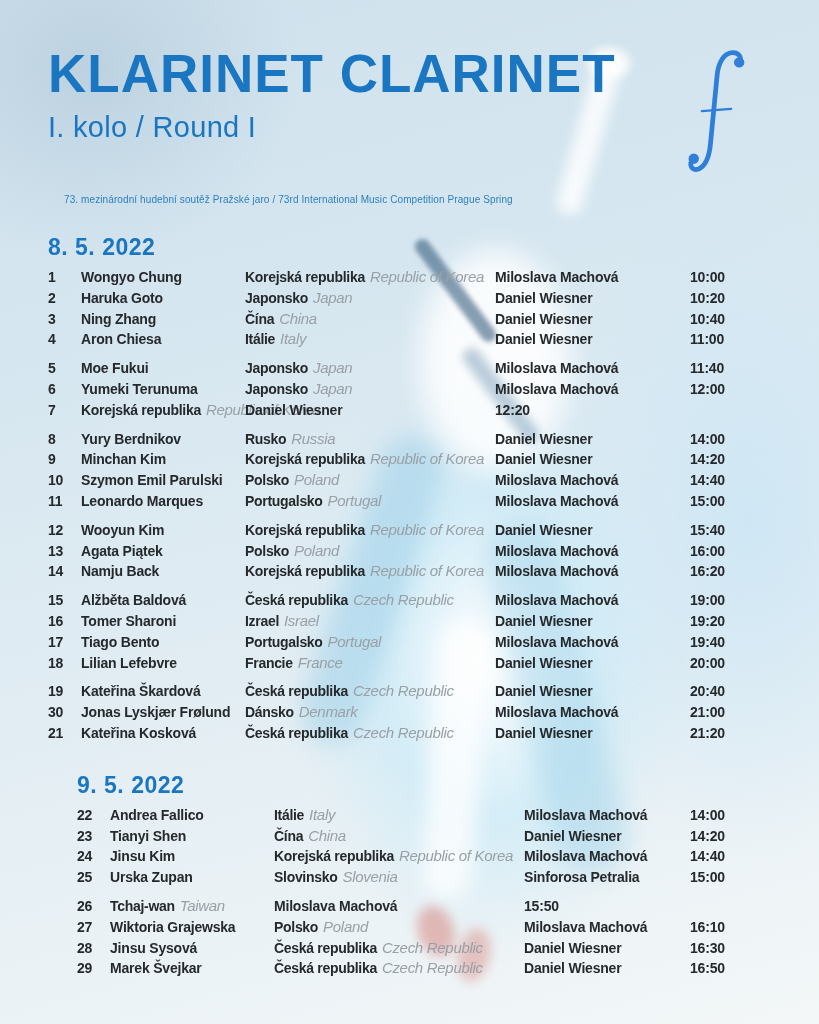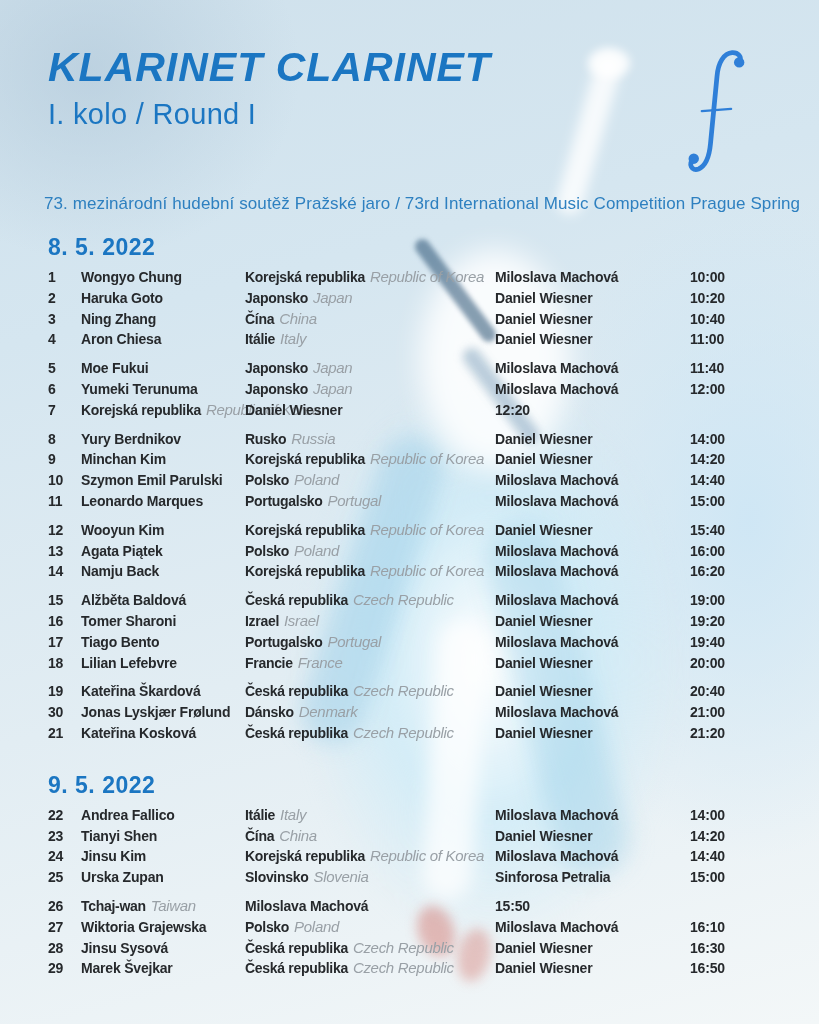--- a/index.html
+++ b/index.html
@@ -42,27 +42,27 @@
     background:rgba(150,205,230,.4);filter:blur(12px);transform:rotate(-14deg);}
   .fold-3{left:430px;top:620px;width:50px;height:280px;border-radius:30px;
     background:rgba(255,255,255,.75);filter:blur(9px);transform:rotate(4deg);}
   .shoe-1{left:418px;top:905px;width:36px;height:52px;border-radius:50%;
     background:rgba(205,88,76,.38);filter:blur(6px);transform:rotate(-18deg);}
   .shoe-2{left:458px;top:928px;width:32px;height:54px;border-radius:50%;
     background:rgba(205,88,76,.32);filter:blur(6px);transform:rotate(12deg);}
   
   .content{position:absolute;inset:0;}
   .header{position:absolute;left:48px;top:46px;}
-  .title{font-size:41px;font-weight:700;letter-spacing:1px;line-height:1.05;color:var(--title-blue);font-style:italic;}
+  .title{font-size:53px;font-weight:700;letter-spacing:1px;line-height:1.05;color:var(--title-blue);}
   .subtitle{font-size:29px;font-weight:500;letter-spacing:.3px;margin-top:9px;color:var(--title-blue);}
   .logo{position:absolute;right:68px;top:44px;}
-  .info-line{position:absolute;left:44px;top:194px;font-size:17px;font-weight:500;
+  .info-line{position:absolute;left:64px;top:194px;font-size:10px;font-weight:500;
     letter-spacing:.1px;color:var(--info-blue);white-space:nowrap;}
   .schedule{position:absolute;left:48px;right:57px;top:234px;}
-  .section + .section{margin-top:28px;}
+  .section + .section{margin-top:28px;margin-left:29px;}
   .date-heading{margin:0 0 7px 0;font-size:23px;line-height:26px;font-weight:700;
     letter-spacing:.5px;color:var(--title-blue);}
   .group{margin-bottom:8px;}
   .group:last-child{margin-bottom:0;}
   .row{display:grid;grid-template-columns:33px 164px 250px 1fr 72px;
     height:20.8px;line-height:20.8px;align-items:center;
     font-size:14px;font-weight:700;color:var(--text-dark);letter-spacing:-.2px;}
   .row > span{white-space:nowrap;}
   .c-num{font-weight:700;}
   .c-country{letter-spacing:-.3px;}

